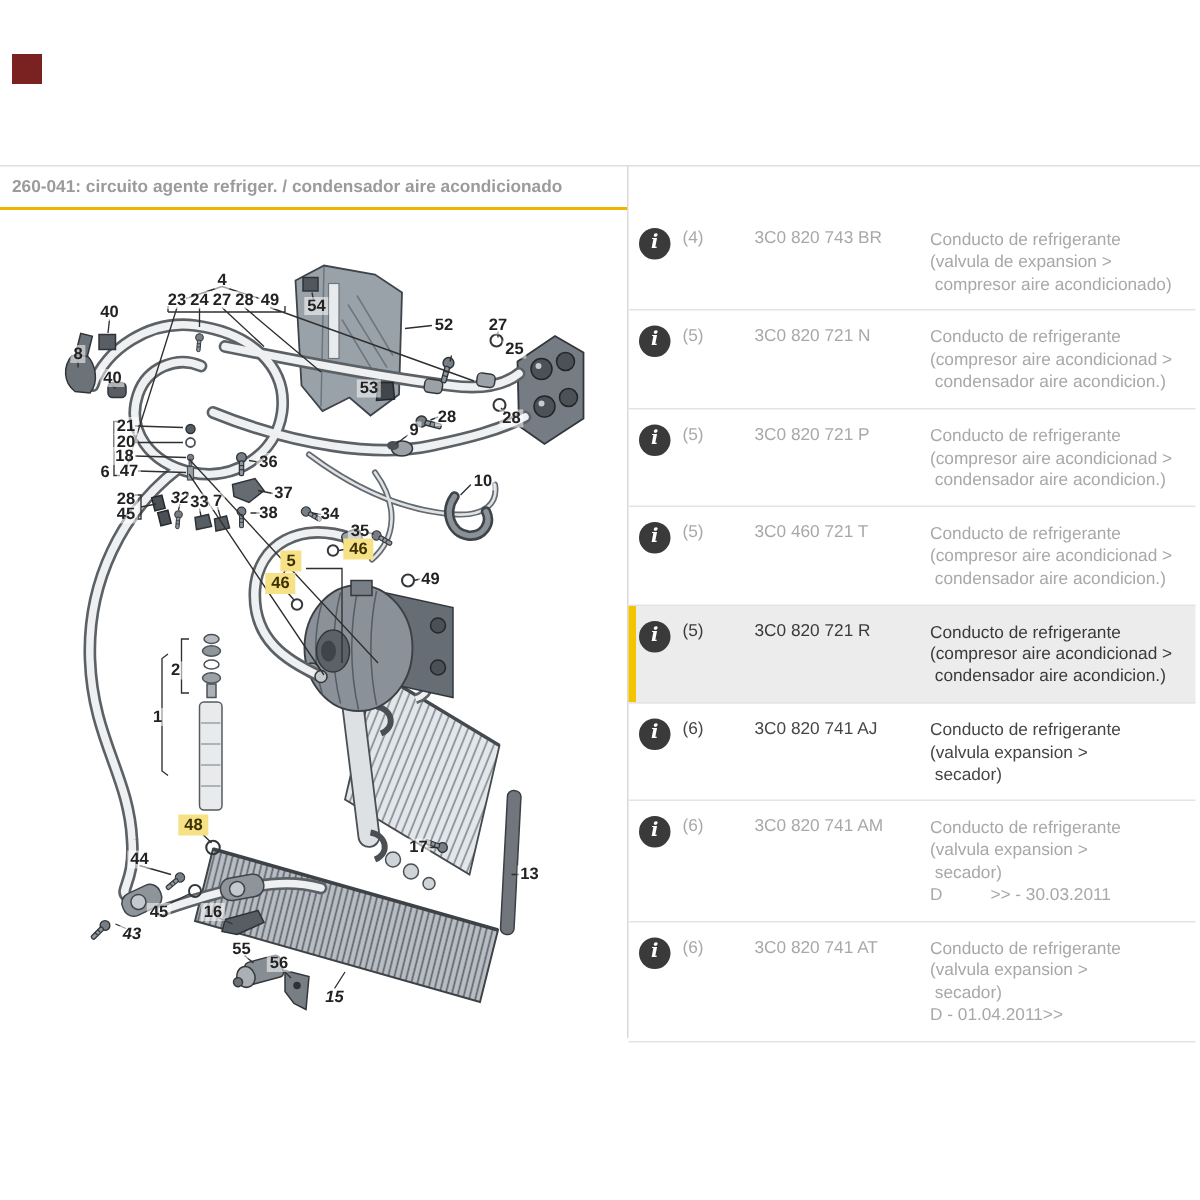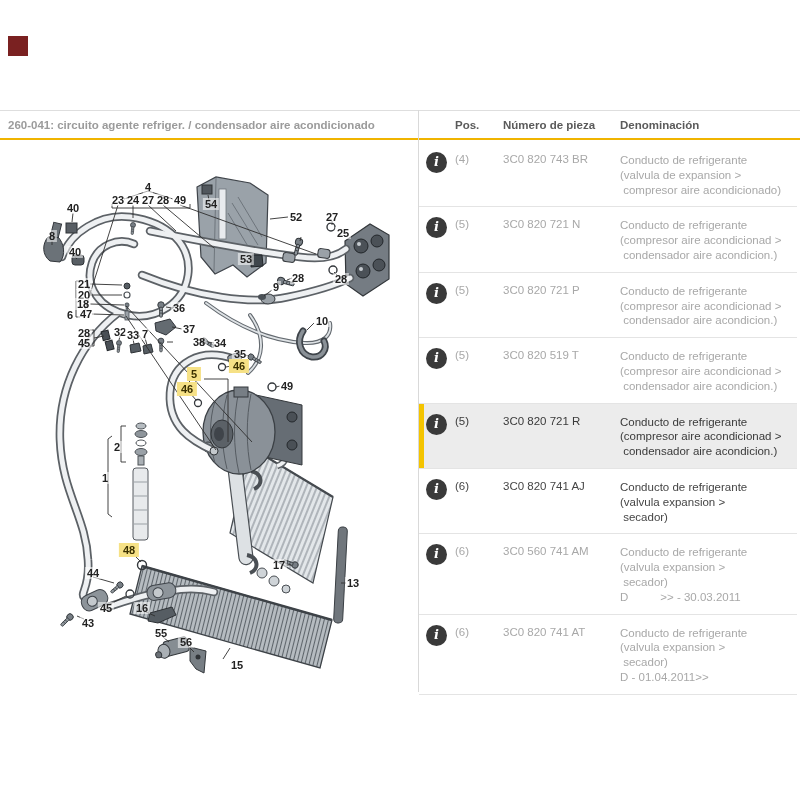--- a/index.html
+++ b/index.html
@@ -40,25 +40,20 @@
 </head>
 <body>
 
 <div class="page">
   <div class="brand-mark"></div>
   <div class="toprule"></div>
   <div class="vrule"></div>
 
   <div class="left-header">260-041: circuito agente refriger. / condensador aire acondicionado</div>
 
-  <div class="right-header">
-    <span class="col-pos">Pos.</span>
-    <span class="col-part">Número de pieza</span>
-    <span class="col-name">Denominación</span>
-  </div>
 
   <div class="rows" id="rows">
       <div class="row muted">
       <span class="info">i</span>
       <span class="pos">(4)</span>
       <span class="part">3C0 820 743 BR</span>
       <div class="desc"><div>Conducto de refrigerante</div><div>(valvula de expansion &gt;</div><div> compresor aire acondicionado)</div></div>
     </div>
       <div class="row muted">
       <span class="info">i</span>
@@ -68,39 +63,39 @@
     </div>
       <div class="row muted">
       <span class="info">i</span>
       <span class="pos">(5)</span>
       <span class="part">3C0 820 721 P</span>
       <div class="desc"><div>Conducto de refrigerante</div><div>(compresor aire acondicionad &gt;</div><div> condensador aire acondicion.)</div></div>
     </div>
       <div class="row muted">
       <span class="info">i</span>
       <span class="pos">(5)</span>
-      <span class="part">3C0 820 519 T</span>
+      <span class="part">3C0 460 721 T</span>
       <div class="desc"><div>Conducto de refrigerante</div><div>(compresor aire acondicionad &gt;</div><div> condensador aire acondicion.)</div></div>
     </div>
       <div class="row selected">
       <span class="info">i</span>
       <span class="pos">(5)</span>
       <span class="part">3C0 820 721 R</span>
       <div class="desc"><div>Conducto de refrigerante</div><div>(compresor aire acondicionad &gt;</div><div> condensador aire acondicion.)</div></div>
     </div>
       <div class="row emphasis">
       <span class="info">i</span>
       <span class="pos">(6)</span>
       <span class="part">3C0 820 741 AJ</span>
       <div class="desc"><div>Conducto de refrigerante</div><div>(valvula expansion &gt;</div><div> secador)</div></div>
     </div>
       <div class="row muted">
       <span class="info">i</span>
       <span class="pos">(6)</span>
-      <span class="part">3C0 560 741 AM</span>
+      <span class="part">3C0 820 741 AM</span>
       <div class="desc"><div>Conducto de refrigerante</div><div>(valvula expansion &gt;</div><div> secador)</div><div>D&nbsp;&nbsp;&nbsp;&nbsp;&nbsp;&nbsp;&nbsp;&nbsp;&nbsp;&nbsp;&gt;&gt; - 30.03.2011</div></div>
     </div>
       <div class="row muted">
       <span class="info">i</span>
       <span class="pos">(6)</span>
       <span class="part">3C0 820 741 AT</span>
       <div class="desc"><div>Conducto de refrigerante</div><div>(valvula expansion &gt;</div><div> secador)</div><div>D - 01.04.2011&gt;&gt;</div></div>
     </div>
     </div>
 
@@ -308,44 +303,44 @@
       <div class="callout" style="left: 296px; top: 72px; text-align: right;">52</div>
       <div class="callout" style="left: 332px; top: 72px;">27</div>
       <div class="callout" style="left: 302px; top: 88px; margin-left: 41px;">25</div>
       <div class="callout" style="left: 246px; top: 114px;">53</div>
       <div class="callout" style="left: 298px; top: 133px;">28</div>
       <div class="callout" style="left: 341px; top: 134px;">28</div>
       <div class="callout" style="left: 276px; top: 142px;">9</div>
       <div class="callout" style="left: 322px; top: 176px;">10</div>
       <div class="callout" style="left: 179px; top: 163px;">36</div>
       <div class="callout" style="left: 189px; top: 184px;">37</div>
-      <div class="callout" style="left: 179px; top: 197px; margin-left: 20px;">38</div>
-      <div class="callout" style="left: 120px; top: 187px;">32</div>
+      <div class="callout" style="left: 179px; top: 197px;">38</div>
+      <div class="callout" style="left: 120px; top: 187px; font-style: italic;">32</div>
       <div class="callout" style="left: 133px; top: 190px;">33</div>
       <div class="callout" style="left: 145px; top: 189px;">7</div>
       <div class="callout" style="left: 220px; top: 198px;">34</div>
       <div class="callout" style="left: 240px; top: 209px;">35</div>
       <div class="callout hl" style="left: 239px; top: 221px;">46</div>
       <div class="callout hl" style="left: 194px; top: 229px;">5</div>
       <div class="callout hl" style="left: 187px; top: 244px;">46</div>
       <div class="callout" style="left: 287px; top: 241px;">49</div>
       <div class="callout" style="left: 84px; top: 139px;">21</div>
       <div class="callout" style="left: 84px; top: 150px;">20</div>
       <div class="callout" style="left: 83px; top: 159px;">18</div>
       <div class="callout" style="left: 86px; top: 169px;">47</div>
       <div class="callout" style="left: 70px; top: 170px;">6</div>
       <div class="callout" style="left: 84px; top: 188px;">28</div>
       <div class="callout" style="left: 84px; top: 198px;">45</div>
       <div class="callout" style="left: 117px; top: 302px;">2</div>
       <div class="callout" style="left: 105px; top: 333px;">1</div>
       <div class="callout hl" style="left: 129px; top: 405px;">48</div>
       <div class="callout" style="left: 93px; top: 428px;">44</div>
       <div class="callout" style="left: 106px; top: 463px;">45</div>
-      <div class="callout" style="left: 88px; top: 478px;">43</div>
+      <div class="callout" style="left: 88px; top: 478px; font-style: italic;">43</div>
       <div class="callout" style="left: 142px; top: 463px;">16</div>
       <div class="callout" style="left: 161px; top: 488px;">55</div>
       <div class="callout" style="left: 186px; top: 497px;">56</div>
-      <div class="callout" style="left: 237px; top: 520px;">15</div>
+      <div class="callout" style="left: 223px; top: 520px; font-style: italic;">15</div>
       <div class="callout" style="left: 279px; top: 420px;">17</div>
       <div class="callout" style="left: 353px; top: 438px;">13</div>
     </div>
 
 </div>
 
 </body></html>

